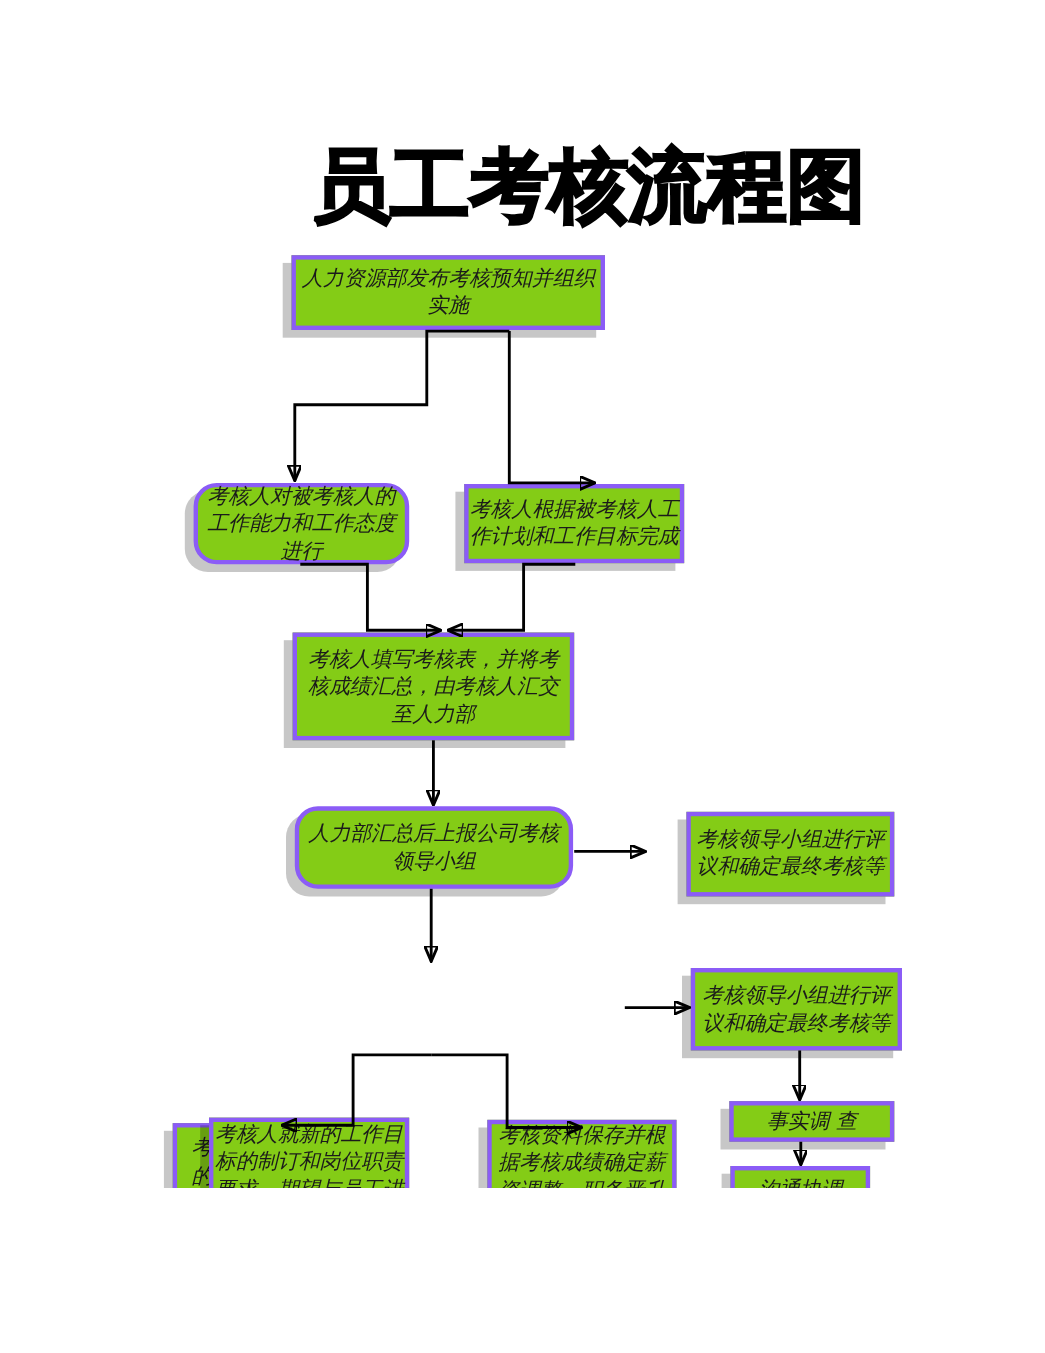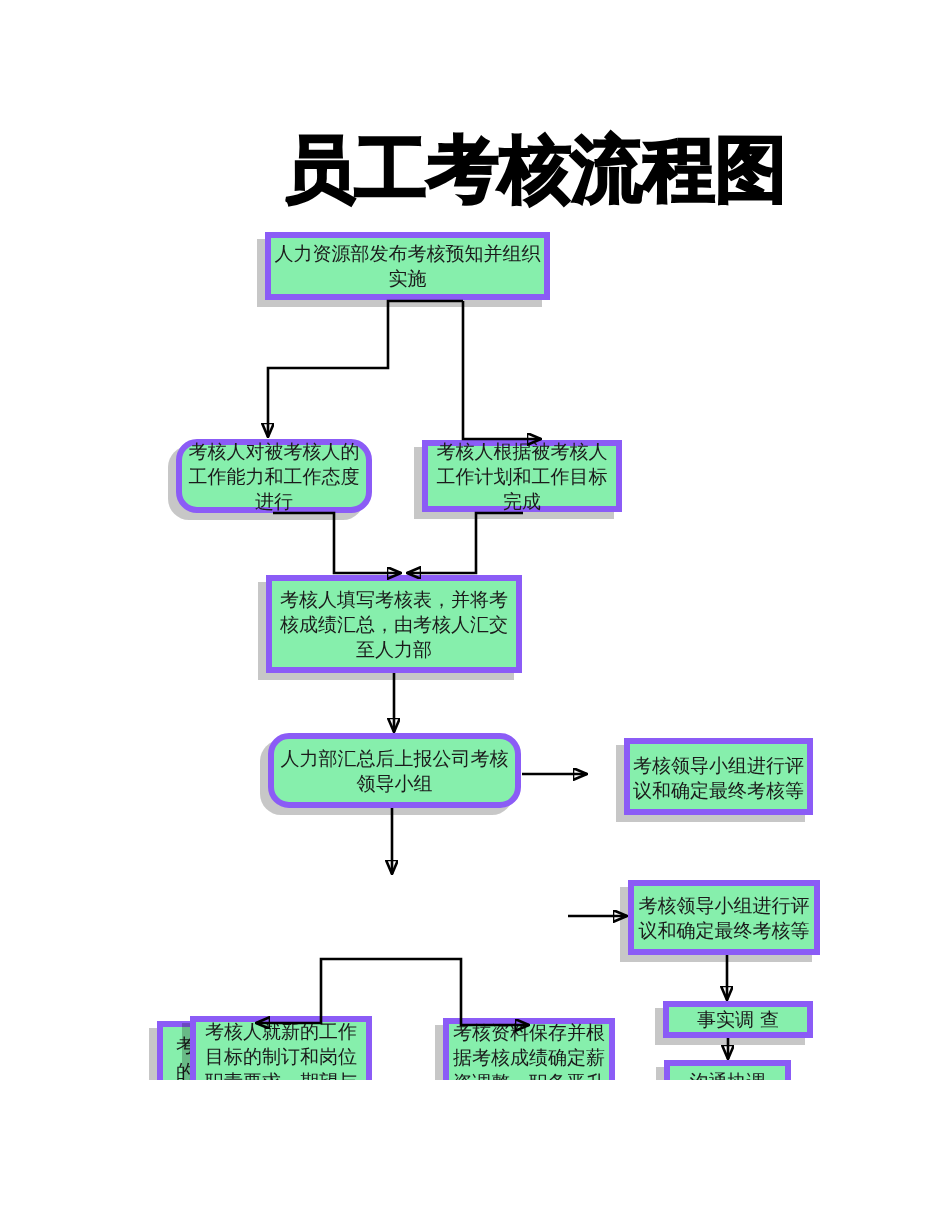--- a/index.html
+++ b/index.html
@@ -9,25 +9,25 @@
     font-family:"DejaVu Sans", sans-serif;
   }
   .title {
     position:absolute; left:283px; top:130px; width:520px;
     font-size:72px; font-weight:900; color:#000;
     -webkit-text-stroke:2.5px #000; letter-spacing:0px;
     white-space:nowrap; line-height:1.1;
   }
   .node {
     position:absolute; box-sizing:border-box;
-    background:#86efac; border:6px solid #8b5cf6;
+    background:#84cc16; border:4px solid #8b5cf6;
     box-shadow:-8px 7px 0 rgba(0,0,0,0.22);
     color:#1b1b1b; font-size:19px; line-height:25px; text-align:center;
     display:flex; align-items:center; justify-content:center;
-    padding:1px 1px; z-index:2;
+    padding:1px 1px; z-index:2;font-style:italic;
   }
   .node.top-align { align-items:flex-start; padding-top:9px; }
   .node.back { z-index:1; overflow:hidden; display:block; }
   .back-strip {
     position:absolute; left:0; top:5px; width:32px;
     text-align:right; font-size:19px; line-height:26px; color:#1b1b1b;
   }
   .back-strip div { height:26px; }
   .partial-gray {
     position:absolute; background:#b4b4b4; border-top:1px solid #9a9a9a; z-index:1;

